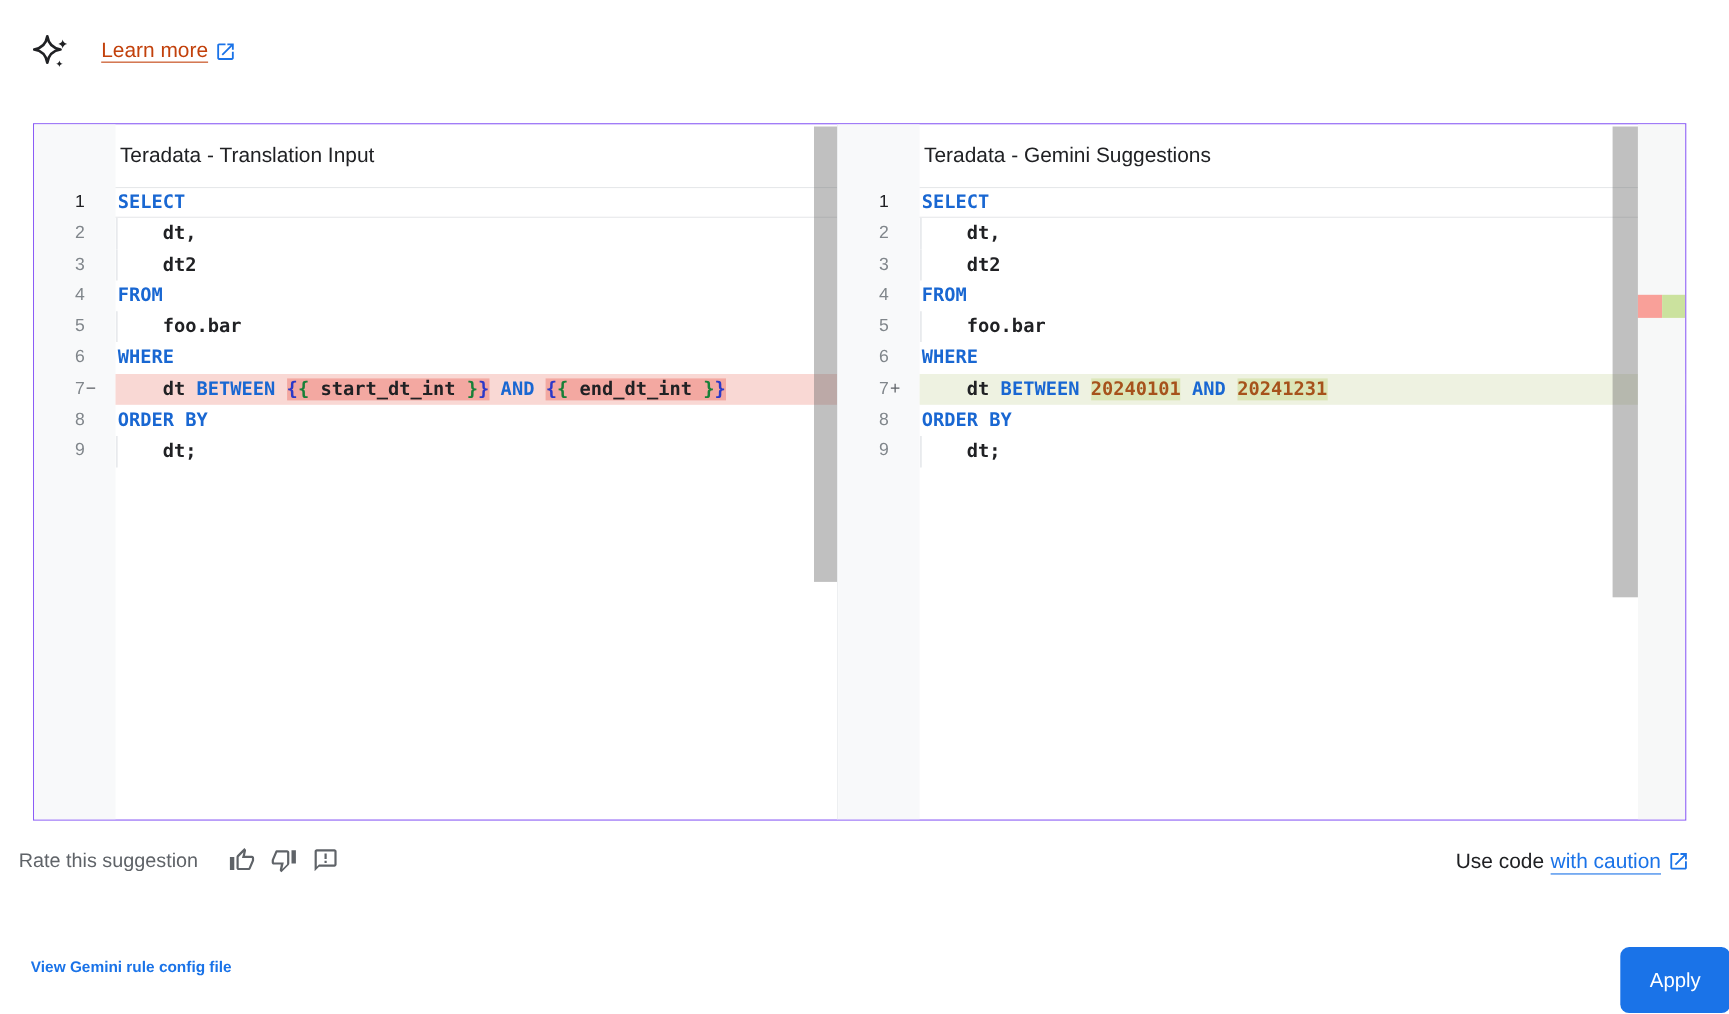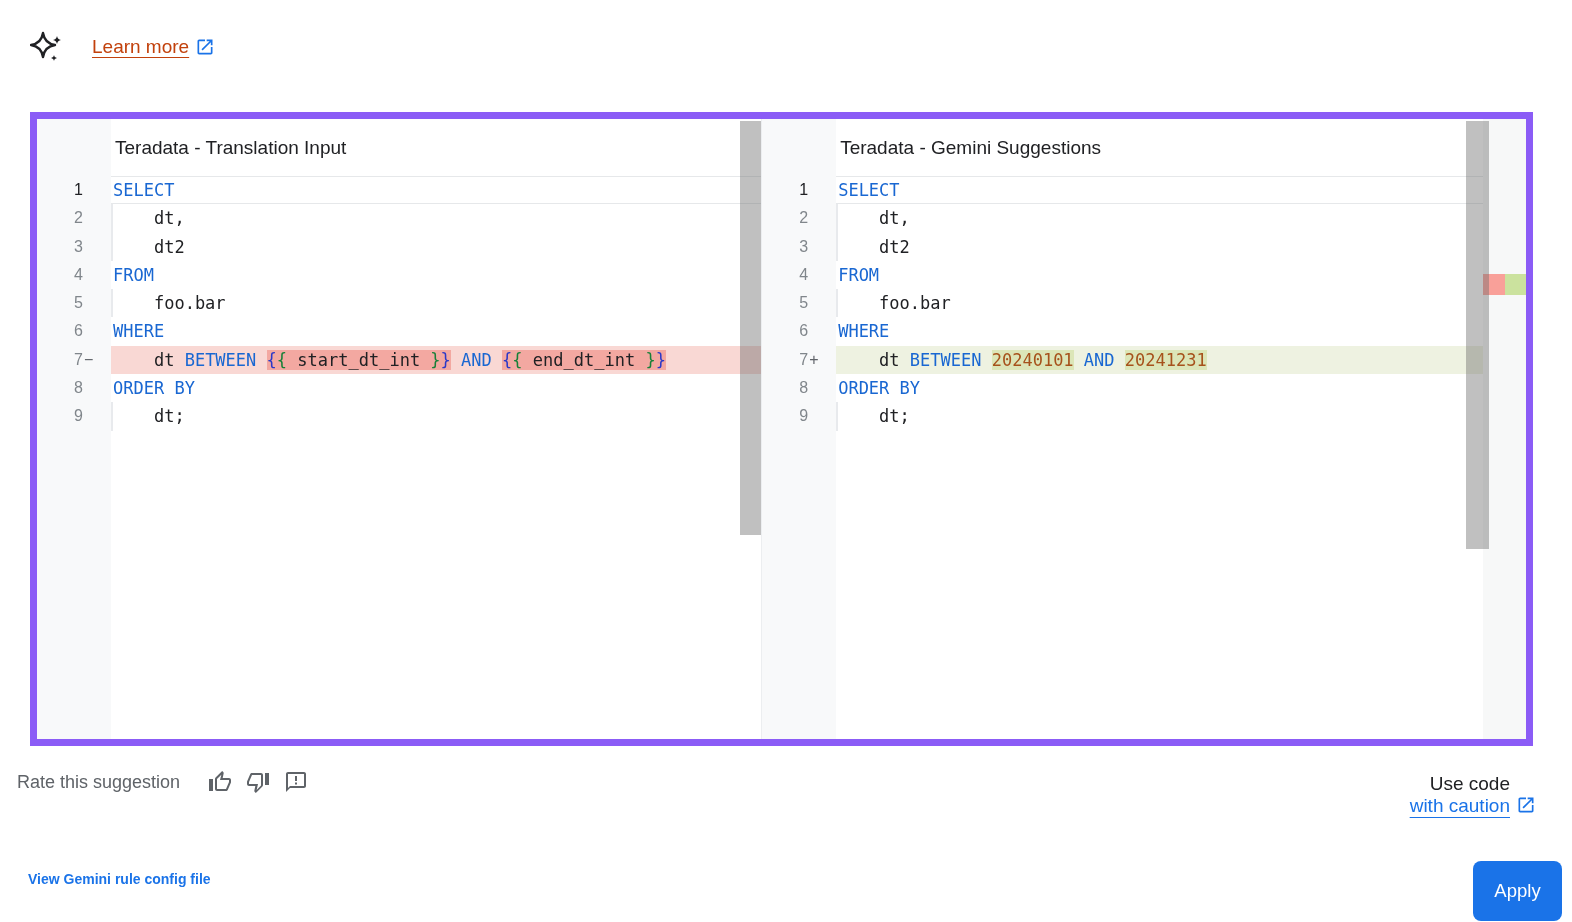--- a/index.html
+++ b/index.html
@@ -9,35 +9,35 @@
   
   .header { position:absolute; left:30px; top:28px; height:38px; display:flex; align-items:center; }
   .sparkle { width:34px; height:34px; display:inline-block; }
   .h-title { font-size:22px; color:#202124; margin-left:24px; }
   .learn { margin-left:28px; font-size:19px; font-weight:500; color:#c2410c; text-decoration:underline;
            text-underline-offset:4px; display:flex; align-items:center; cursor:pointer; }
   .learn svg { margin-left:6px; }
 
   
   .diff { position:absolute; left:30px; top:112px; width:1503px; height:634px;
-          border:7px solid #8b5cf6; background:#fff; display:flex; }
+          border:1px solid #8b5cf6; background:#fff; display:flex; }
   .panel { position:relative; height:100%; overflow:hidden; }
   .panel.left  { width:730px; }
   .panel.right { width:771px; border-left:1px solid #eceef0; }
   .gutter-bg { position:absolute; left:0; top:0; bottom:0; width:74px; background:#f8f9fa; }
   .panel-title { position:absolute; left:78px; top:18px; font-size:19px; color:#202124; z-index:3; }
 
   .rows { position:absolute; left:0; top:57px; right:0; z-index:1; }
   .row { display:flex; height:28.3px; }
   .gut { width:74px; flex:none; display:flex; font-family:"Liberation Sans",sans-serif; }
   .gut .num { width:46px; text-align:right; font-size:16px; color:#80868b; line-height:28.3px; }
   .gut .sign { width:28px; text-align:left; font-size:16px; color:#5f6368; line-height:28.3px; padding-left:1px; }
   .row.first .gut .num { color:#202124; }
   .code { flex:1; white-space:pre; font-family:"DejaVu Sans Mono", monospace; font-size:17px;
-          line-height:28.3px; padding-left:2px; }
+          line-height:28.3px; padding-left:2px;font-weight:bold; }
   .row.first .code { border-top:1px solid #e6e8ea; border-bottom:1px solid #e6e8ea; line-height:26.3px; }
   .row.indent .code { box-shadow: inset 2px 0 0 #e8eaed; }
   .row.removed .code { background:#f9d8d4; }
   .row.added   .code { background:#eef2e1; }
   .tok-kw  { color:#1967d2; }
   .tok-pl  { color:#202124; }
   .tok-num { color:#a6521b; }
   .tok-b1  { color:#2b38c8; }
   .tok-b2  { color:#188038; }
   .whl-removed { background:#f3a8a1;margin-top:27px; }
@@ -50,33 +50,33 @@
   .ruler .mark { position:absolute; top:155px; height:21px; }
   .mark-red   { left:0; width:22px; background:#f9a099; }
   .mark-green { left:22px; width:21px; background:#cbe29e; }
 
   
   .rate-row { position:absolute; left:17px; top:770px; display:flex; align-items:center; }
   .rate-label { font-size:18px; color:#5f6368; margin-right:28px; }
   .rate-btn { width:24px; height:24px; margin-right:14px; cursor:pointer; display:inline-flex; }
   .rate-btn svg { fill:#5f6368; }
 
-  .caution { position:absolute; right:36px; top:773px; display:flex; align-items:center; font-size:19px;flex-direction:column; }
+  .caution { position:absolute; right:36px; top:773px; display:flex; align-items:center; font-size:19px; }
   .caution .prefix { color:#202124; }
   .caution a { color:#1a73e8; text-decoration:underline; text-underline-offset:5px; margin-left:6px;
                display:flex; cursor:pointer; }
   .caution svg { margin-left:6px; }
 
   
   .config-link { position:absolute; left:28px; top:871px; font-size:14px; font-weight:700;
                  color:#1a73e8; cursor:pointer; }
   .skip-btn { position:absolute; left:1378px; top:904px; width:60px; height:60px; line-height:60px;
               text-align:center; font-size:19px; font-weight:500; color:#1a73e8; background:none;
               border:none; cursor:pointer; font-family:"Liberation Sans",sans-serif; }
-  .apply-btn { position:absolute; left:1473px; top:861px; width:89px; height:60px; background:#1a73e8;
+  .apply-btn { position:absolute; left:1473px; top:861px; width:100px; height:60px; background:#1a73e8;
                color:#fff; border:none; border-radius:8px; font-size:18.5px; font-weight:500;
                cursor:pointer; font-family:"Liberation Sans",sans-serif; }
 </style>
 </head>
 <body>
 
 <div class="header">
   <span class="sparkle">
     <svg viewBox="0 0 34 34" width="34" height="34">
       <path d="M13 3 C14 9.5, 18.5 14, 25 15 C18.5 16, 14 20.5, 13 27 C12 20.5, 7.5 16, 1 15 C7.5 14, 12 9.5, 13 3 Z" fill="none" stroke="#202124" stroke-width="2.4" stroke-linejoin="round"></path>

